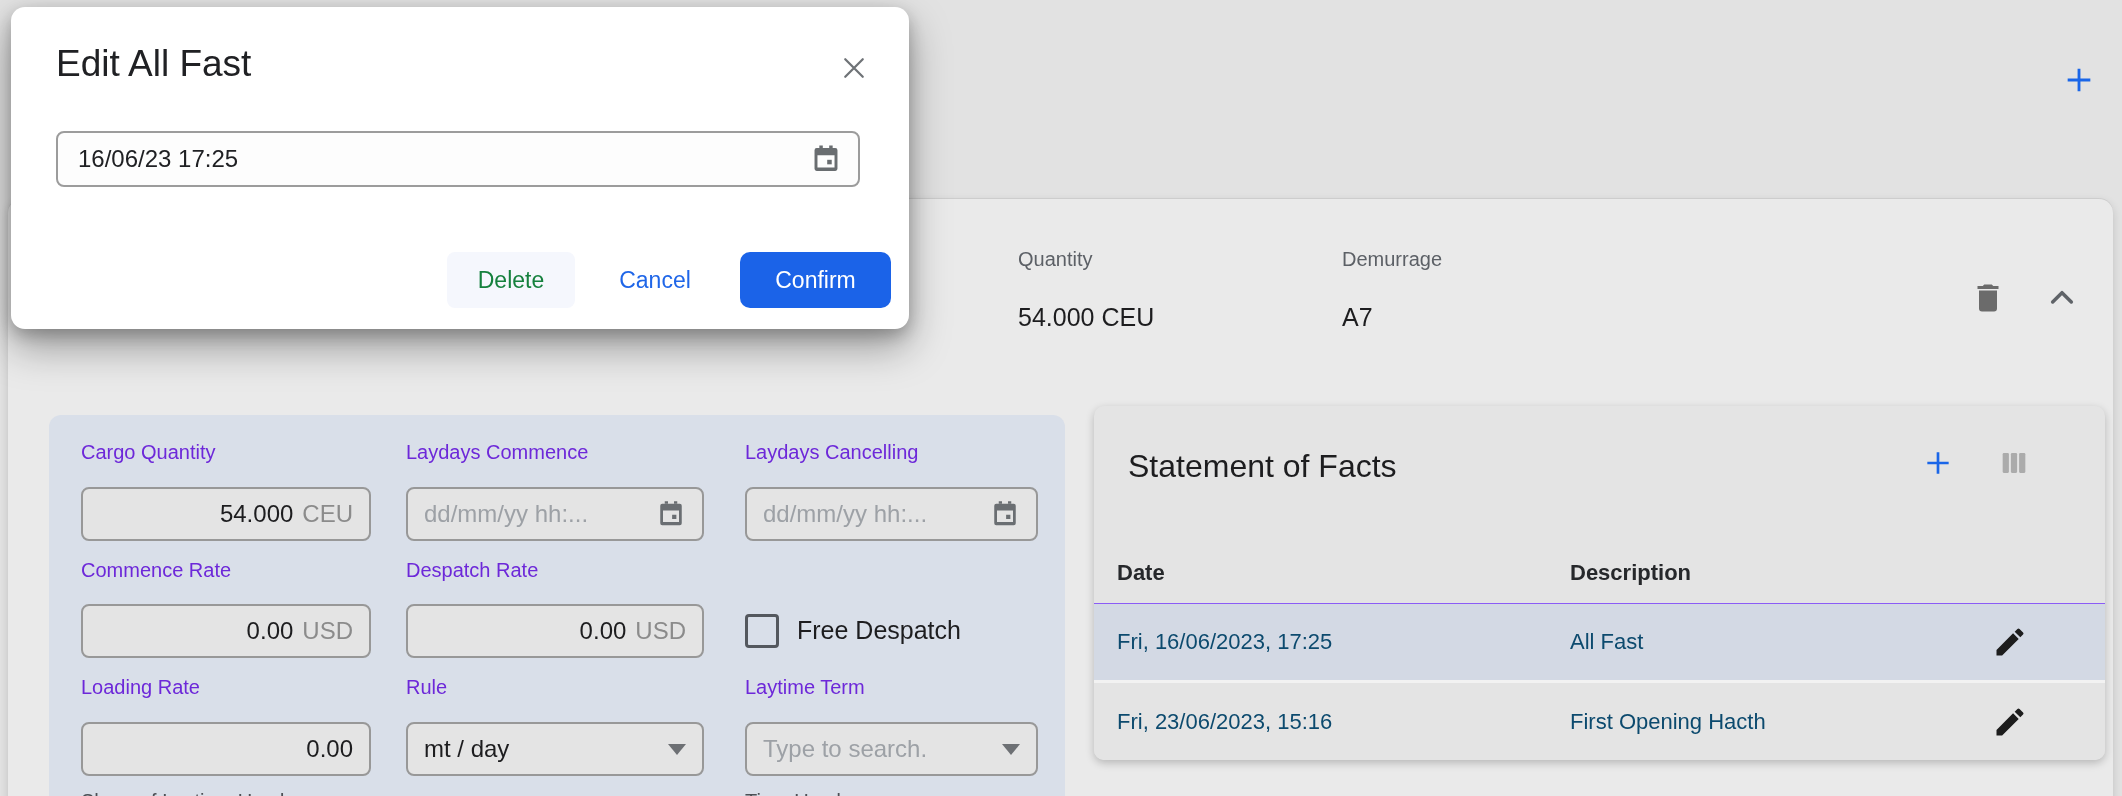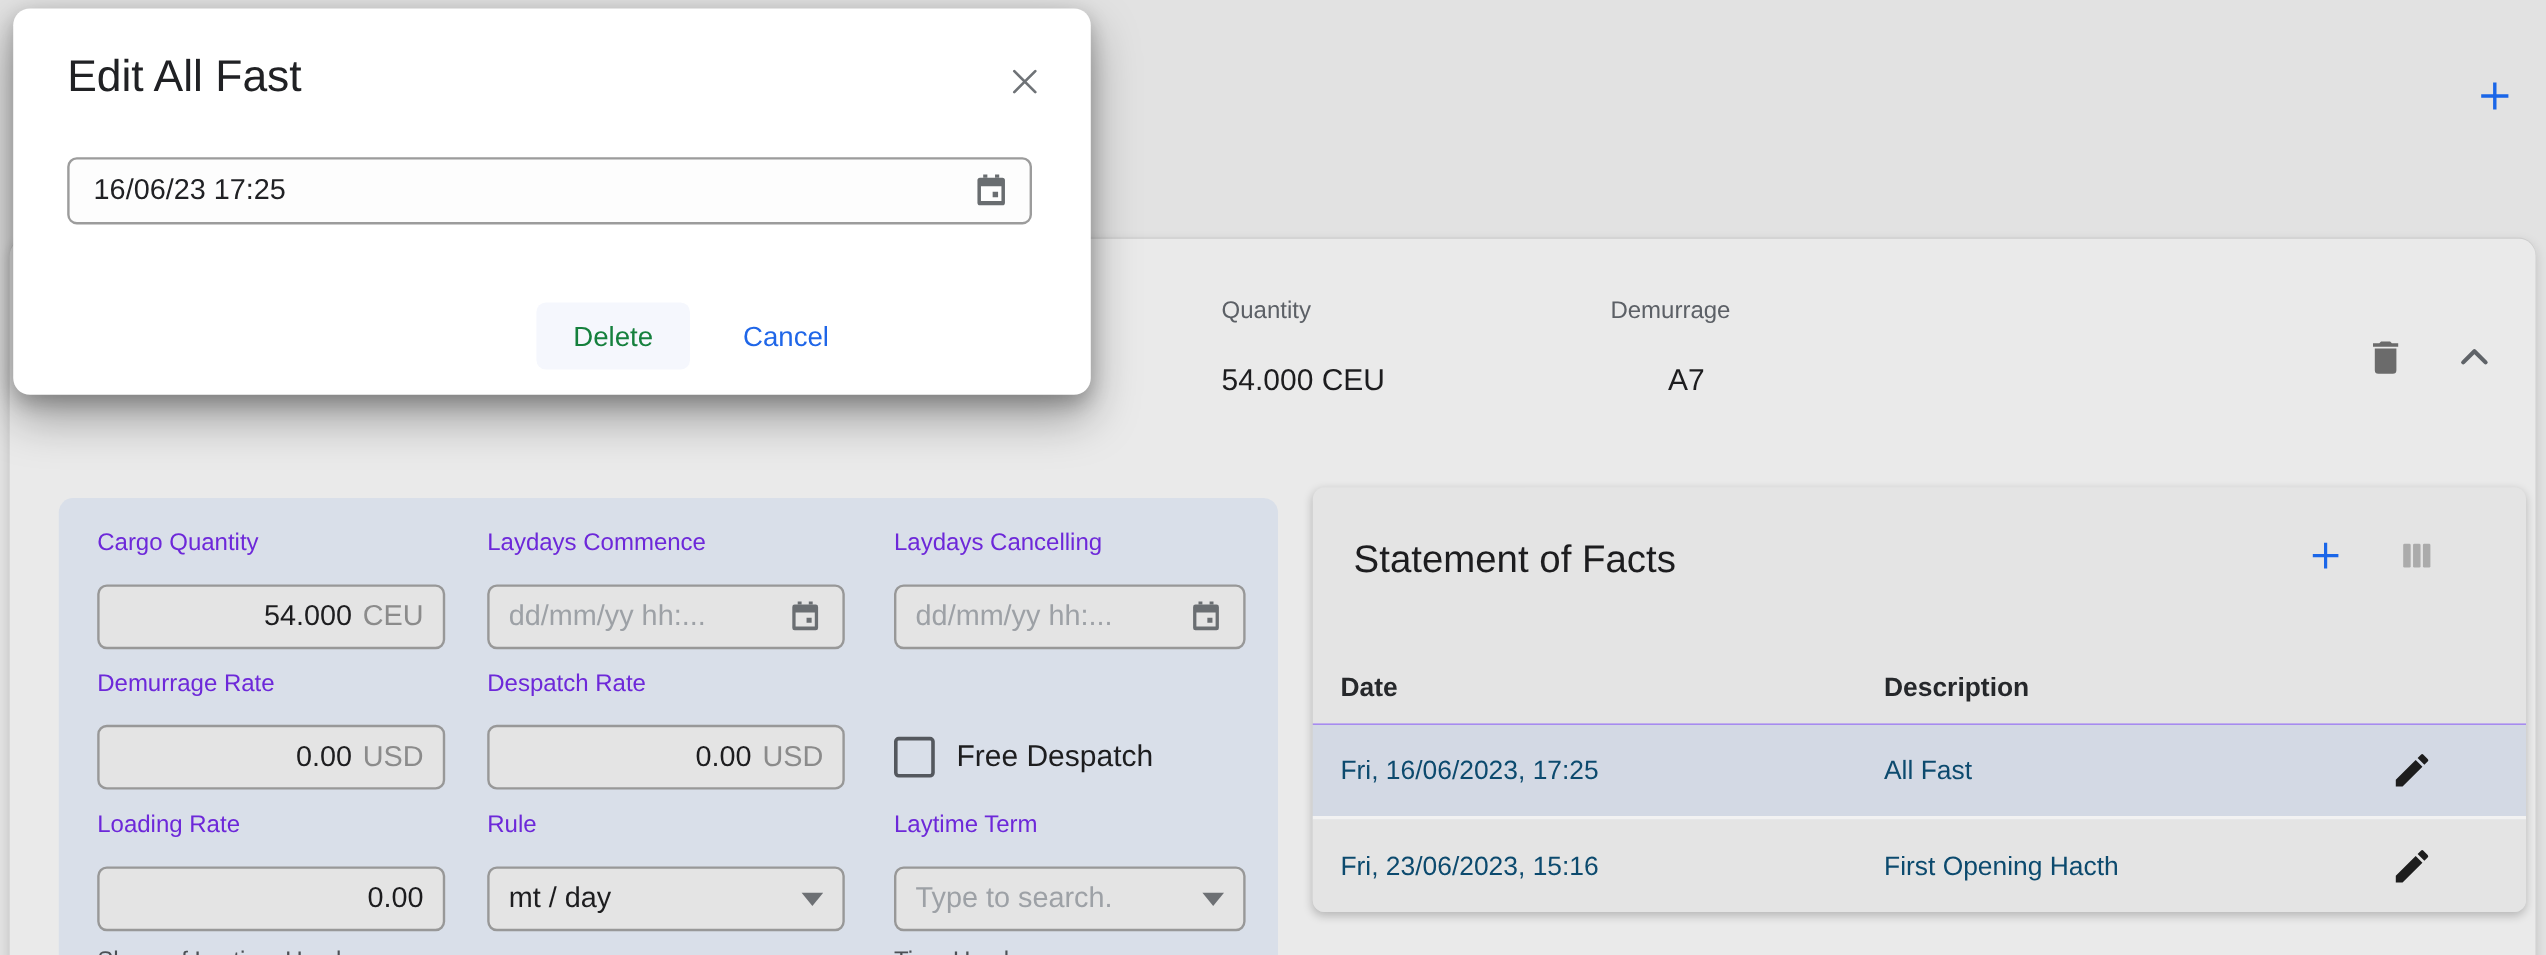--- a/index.html
+++ b/index.html
@@ -83,21 +83,21 @@
     <svg width="34" height="34" viewBox="0 0 24 24">
       <path d="M11 4h2v7h7v2h-7v7h-2v-7H4v-2h7z" fill="#1a66e8"></path>
     </svg>
   </button>
 
   <div class="main-card"></div>
 
   <span class="field-label" style="left:1018px;top:248px;">Quantity</span>
   <span class="field-value" style="left:1018px;top:303px;">54.000 CEU</span>
   <span class="field-label" style="left:1342px;top:248px;">Demurrage</span>
-  <span class="field-value" style="left:1342px;top:303px;margin-left:48px;">A7</span>
+  <span class="field-value" style="left:1342px;top:303px;">A7</span>
 
   <button class="icon-btn" style="left:1966px;top:276px;">
     <svg width="36" height="36" viewBox="0 0 24 24">
       <path d="M6 19a2 2 0 0 0 2 2h8a2 2 0 0 0 2-2V7H6v12zM19 4h-3.5l-1-1h-5l-1 1H5v2h14V4z" fill="#6b6b6b"></path>
     </svg>
   </button>
   <button class="icon-btn" style="left:2040px;top:276px;">
     <svg width="32" height="32" viewBox="0 0 24 24">
       <path d="M5 15l7-7 7 7" fill="none" stroke="#5f6368" stroke-width="2.6" stroke-linecap="round" stroke-linejoin="round"></path>
     </svg>
@@ -128,21 +128,21 @@
       <span class="ph">dd/mm/yy hh:...</span>
       <span class="trail">
         <svg width="30" height="30" viewBox="0 0 24 24">
           <path d="M7 1.8h2.6v2H7zM14.4 1.8H17v2h-2.6z" fill="#6a6e72"></path>
           <path d="M5 3.8h14a1.6 1.6 0 0 1 1.6 1.6v14A1.6 1.6 0 0 1 19 21H5a1.6 1.6 0 0 1-1.6-1.6v-14A1.6 1.6 0 0 1 5 3.8zm.6 5.4v9.2h12.8V9.2H5.6z" fill="#6a6e72"></path>
           <path d="M12.9 12.6h3.4V16h-3.4z" fill="#6a6e72"></path>
         </svg>
       </span>
     </div>
 
-    <span class="lbl" style="left:32px;top:144px;">Demurrage Rate</span>
+    <span class="lbl" style="left:32px;top:144px;">Commence Rate</span>
     <div class="fld num" style="left:32px;top:189px;width:290px;">
       <span>0.00</span>
       <span class="unit">USD</span>
     </div>
 
     <span class="lbl" style="left:357px;top:144px;">Despatch Rate</span>
     <div class="fld num" style="left:357px;top:189px;width:298px;">
       <span>0.00</span>
       <span class="unit">USD</span>
     </div>
@@ -231,15 +231,16 @@
         <svg width="32" height="32" viewBox="0 0 24 24">
           <path d="M7 1.8h2.6v2H7zM14.4 1.8H17v2h-2.6z" fill="#696d70"></path>
           <path d="M5 3.8h14a1.6 1.6 0 0 1 1.6 1.6v14A1.6 1.6 0 0 1 19 21H5a1.6 1.6 0 0 1-1.6-1.6v-14A1.6 1.6 0 0 1 5 3.8zm.6 5.4v9.2h12.8V9.2H5.6z" fill="#696d70"></path>
           <path d="M12.9 12.6h3.4V16h-3.4z" fill="#696d70"></path>
         </svg>
       </span>
     </div>
 
     <button class="btn btn-delete">Delete</button>
     <button class="btn btn-cancel">Cancel</button>
+    <button class="btn btn-confirm">Confirm</button>
   </div>
 
 </div>
 
 </body></html>

